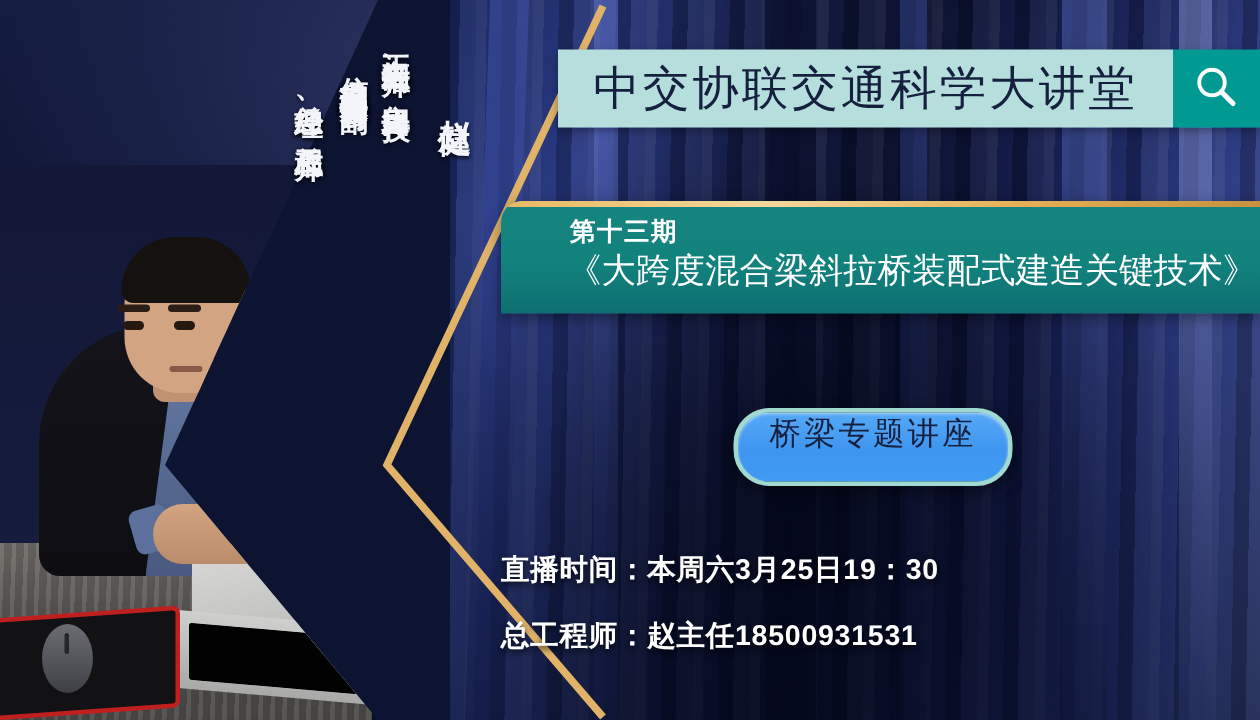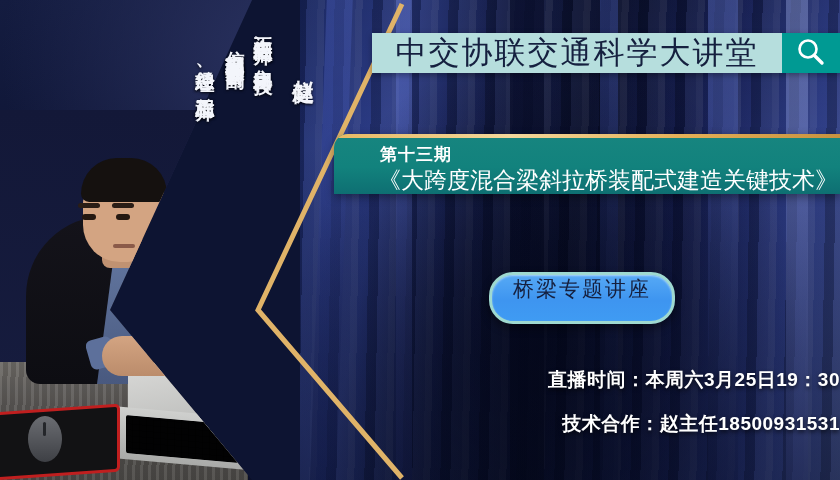--- a/index.html
+++ b/index.html
@@ -135,38 +135,38 @@
   .gs3{left:210px;width:34px;background:linear-gradient(180deg,#0c1234,#060a20);opacity:.8;}
   .gs4{left:300px;width:18px;background:linear-gradient(180deg,#3f52a8,#121a46);}
   .gs5{left:408px;width:30px;background:linear-gradient(180deg,#5a6ec4,#1b2560);}
   .gs6{left:486px;width:22px;background:linear-gradient(180deg,#8e9ddb,#3a4791);}
 
   
   .gold-chevron{position:absolute;left:250px;top:0;width:160px;height:480px;pointer-events:none;}
 
   
   .title-bar{
-    position:absolute;left:372px;top:33px;height:40px;width:468px;display:flex;align-items:stretch;
+    position:absolute;left:372px;top:33px;height:52px;width:468px;display:flex;align-items:stretch;
     box-shadow:0 2px 6px rgba(0,0,0,.35);
   }
   .title-plate{
     flex:1;background:#b6dedd;display:flex;align-items:center;justify-content:center;
   }
   .title-plate span{
     color:#15203f;font-size:31px;font-weight:400;letter-spacing:2px;
     font-family:"DejaVu Sans","Liberation Sans",sans-serif;
   }
   .search-box{
     width:58px;background:#009a93;display:flex;align-items:center;justify-content:center;
   }
   .search-box svg{display:block;}
 
   
   .banner{
-    position:absolute;left:334px;top:134px;width:506px;height:60px;
+    position:absolute;left:334px;top:134px;width:506px;height:75px;
     background:linear-gradient(180deg,#17857f 0%,#12827d 55%,#0e6f72 100%);
     border-radius:14px 0 0 0;
     box-shadow:0 3px 10px rgba(0,0,0,.4);
     overflow:hidden;
   }
   .banner:before{
     content:"";position:absolute;left:0;top:0;width:100%;height:4px;
     background:linear-gradient(90deg,#e8b963,#f3d79b 35%,#e3ae55 70%,#c7913f);
     border-radius:14px 0 0 0;
   }
@@ -187,21 +187,21 @@
     display:flex;align-items:flex-start;justify-content:center;
     box-shadow:0 4px 10px rgba(0,0,0,.45), inset 0 1px 2px rgba(255,255,255,.5);
   }
   .pill span{
     color:#15203f;font-size:21px;letter-spacing:2px;
     font-family:"DejaVu Sans","Liberation Sans",sans-serif;
   }
 
   
   .info-line{
-    position:absolute;left:334px;width:506px;text-align:right;
+    position:absolute;left:334px;width:506px;text-align:left;
     color:#ffffff;font-size:19px;font-weight:700;letter-spacing:.5px;
     text-shadow:0 2px 4px rgba(0,0,0,.75);
   }
   .info-1{top:367px;}
   .info-2{top:411px;}
 </style>
 </head>
 <body>
 
 <div id="poster">
@@ -263,15 +263,15 @@
   <div class="banner">
     <div class="banner-sub">第十三期</div>
     <div class="banner-title">《大跨度混合梁斜拉桥装配式建造关键技术》</div>
   </div>
 
   <div class="pill">
     <span>桥梁专题讲座</span>
   </div>
 
   <div class="info-line info-1">直播时间：本周六3月25日19：30</div>
-  <div class="info-line info-2">技术合作：赵主任18500931531</div>
+  <div class="info-line info-2">总工程师：赵主任18500931531</div>
 
 </div>
 
 </body></html>

